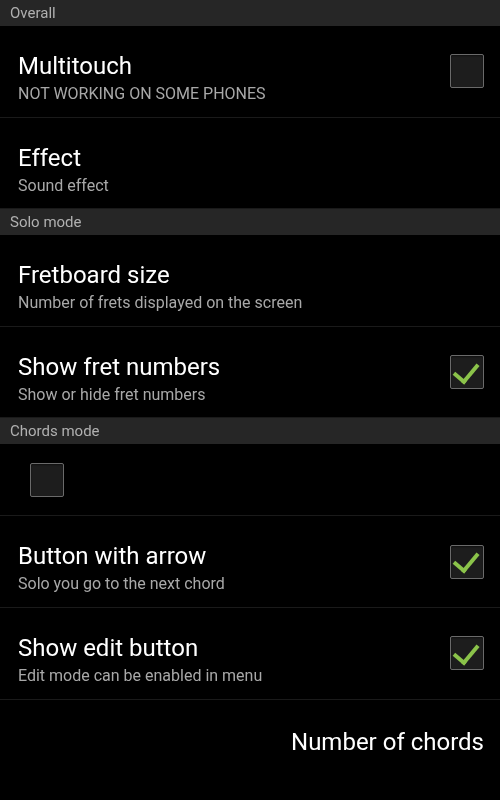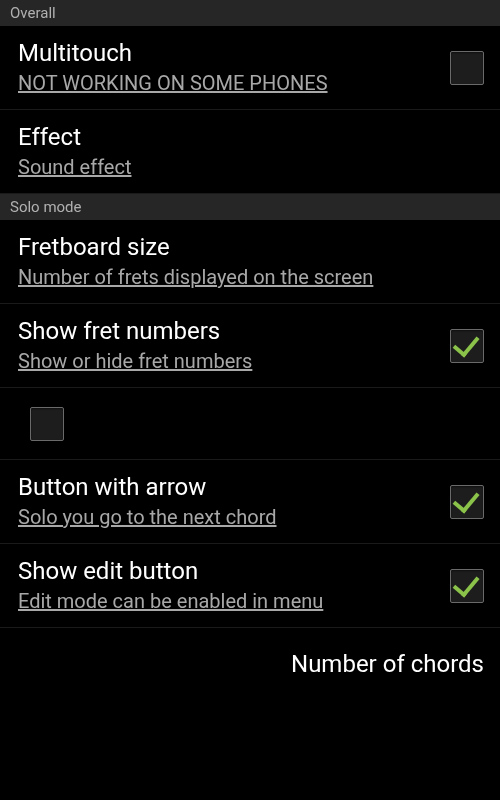--- a/index.html
+++ b/index.html
@@ -33,27 +33,27 @@
       flex: 1;
       display: flex;
       flex-direction: column;
       justify-content: center;
     }
     .setting-title {
       color: #fff;
       font-size: 24px;
       font-weight: 400;
       line-height: 1.25;
+      margin-top: 13px;
     }
     .setting-subtitle {
       color: #a8a8a8;
-      font-size: 20px;
+      font-size: 16px;
       line-height: 1.35;
       margin-top: 2px;
-      text-decoration: underline;
     }
     .checkbox {
       width: 34px;
       height: 34px;
       border: 1px solid #6a6a6a;
       background: #1d1d1d;
       border-radius: 2px;
       flex-shrink: 0;
       margin-left: 12px;
       display: flex;
@@ -103,20 +103,21 @@
   </div>
 
   <div class="setting-item">
     <div class="setting-text">
       <div class="setting-title">Show fret numbers</div>
       <div class="setting-subtitle">Show or hide fret numbers</div>
     </div>
     <div class="checkbox checked"></div>
   </div>
 
+  <div class="section-header">Chords mode</div>
 
 
   <div class="setting-item">
     <div class="checkbox"></div>
   </div>
 
   <div class="setting-item">
     <div class="setting-text">
       <div class="setting-title">Button with arrow</div>
       <div class="setting-subtitle">Solo you go to the next chord</div>

